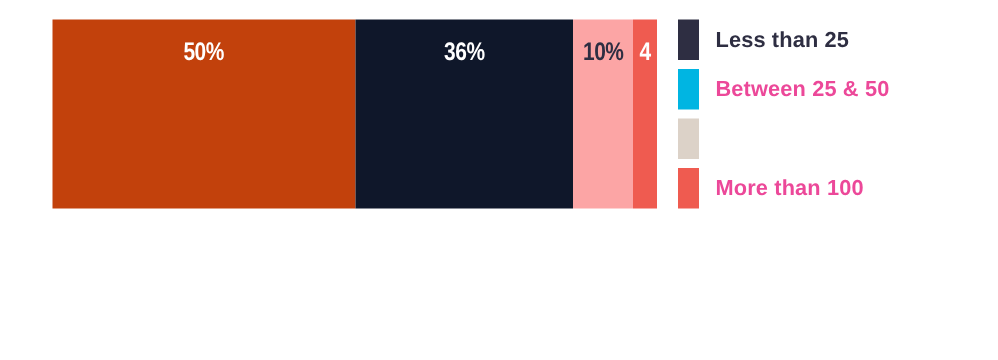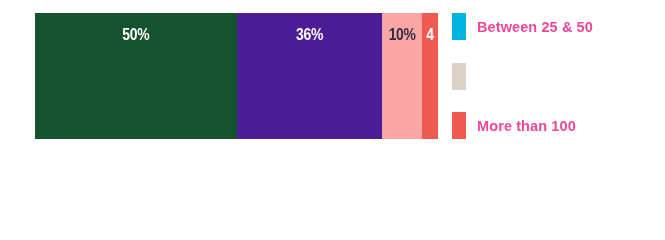--- a/index.html
+++ b/index.html
@@ -91,40 +91,44 @@
     white-space: nowrap;
   }
 </style>
 </head>
 <body>
 
 <div id="chart-figure">
 
   <div id="stacked-bar">
 
-    <div class="bar-segment" style="background-color: #14532d; flex: 50 0 0px;">
+    <div class="bar-segment" style="background-color: #c2410c; flex: 50 0 0px;">
       <span class="bar-segment-label on-dark">50%</span>
     </div>
 
-    <div class="bar-segment" style="background-color: #4c1d95; flex: 36 0 0px;">
+    <div class="bar-segment" style="background-color: #0f172a; flex: 36 0 0px;">
       <span class="bar-segment-label on-dark">36%</span>
     </div>
 
     <div class="bar-segment" style="background-color: #fca5a5; flex: 10 0 0px;">
       <span class="bar-segment-label on-light">10%</span>
     </div>
 
     <div class="bar-segment" style="background-color: rgb(239, 91, 80); flex: 4 0 0px;">
       <span class="bar-segment-label on-dark narrow">4</span>
     </div>
 
   </div>
 
   <div id="chart-legend">
 
+    <div class="legend-item">
+      <span class="legend-swatch" style="background-color: rgb(46, 46, 66);"></span>
+      <span class="legend-label" style="color: rgb(46, 46, 66);">Less than 25</span>
+    </div>
 
     <div class="legend-item">
       <span class="legend-swatch" style="background-color: rgb(0, 181, 226);"></span>
       <span class="legend-label" style="color: #ec4899;">Between 25 &amp; 50</span>
     </div>
 
     <div class="legend-item">
       <span class="legend-swatch" style="background-color: rgb(220, 210, 200);"></span>
     </div>
 

